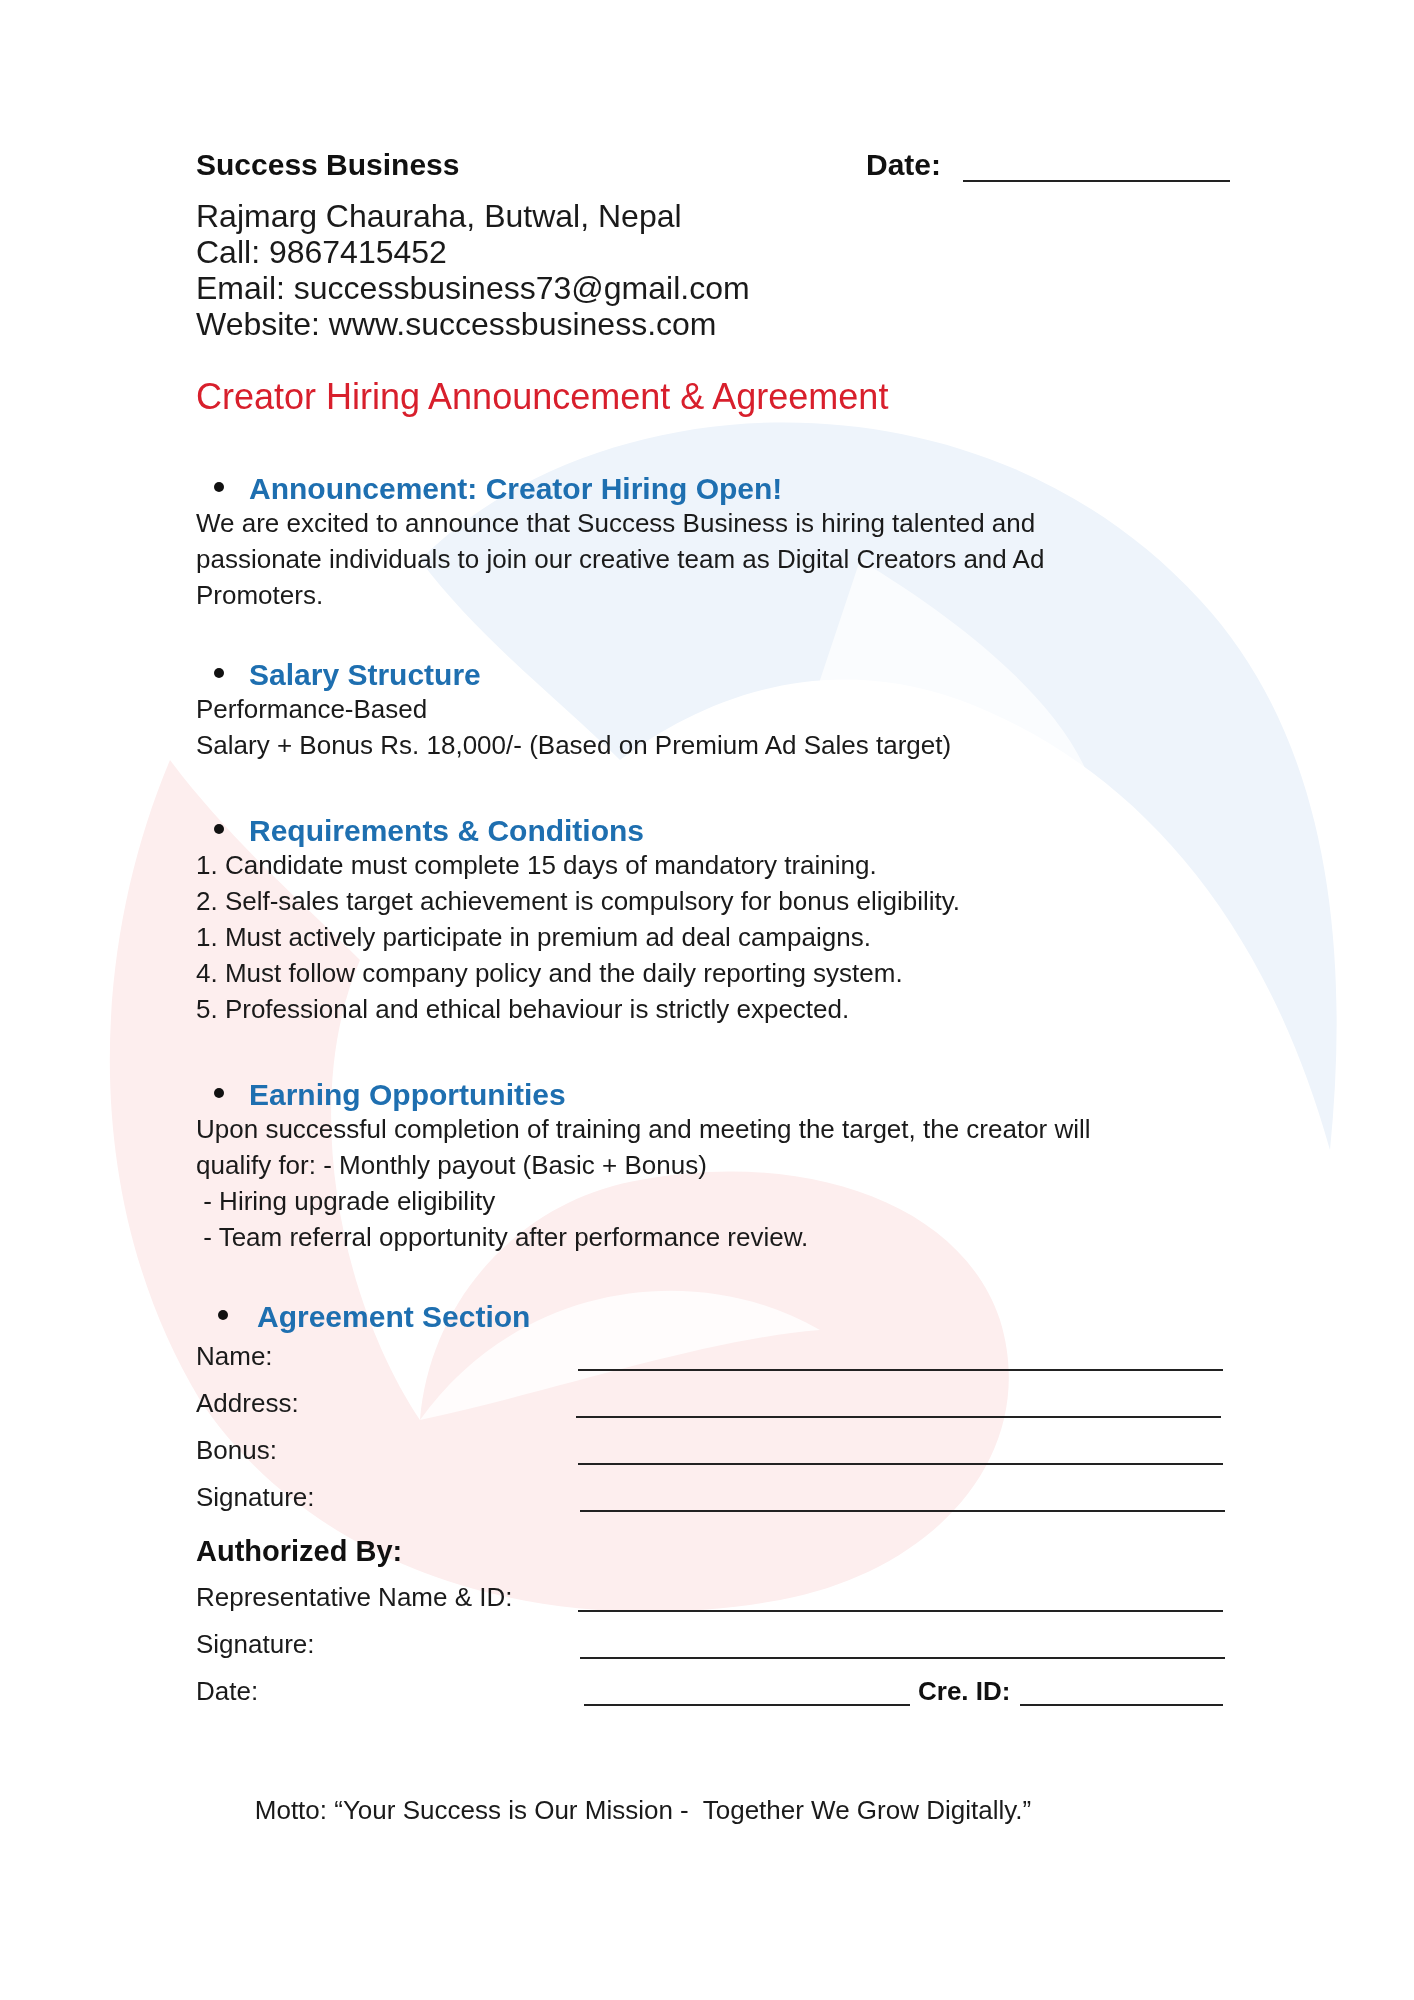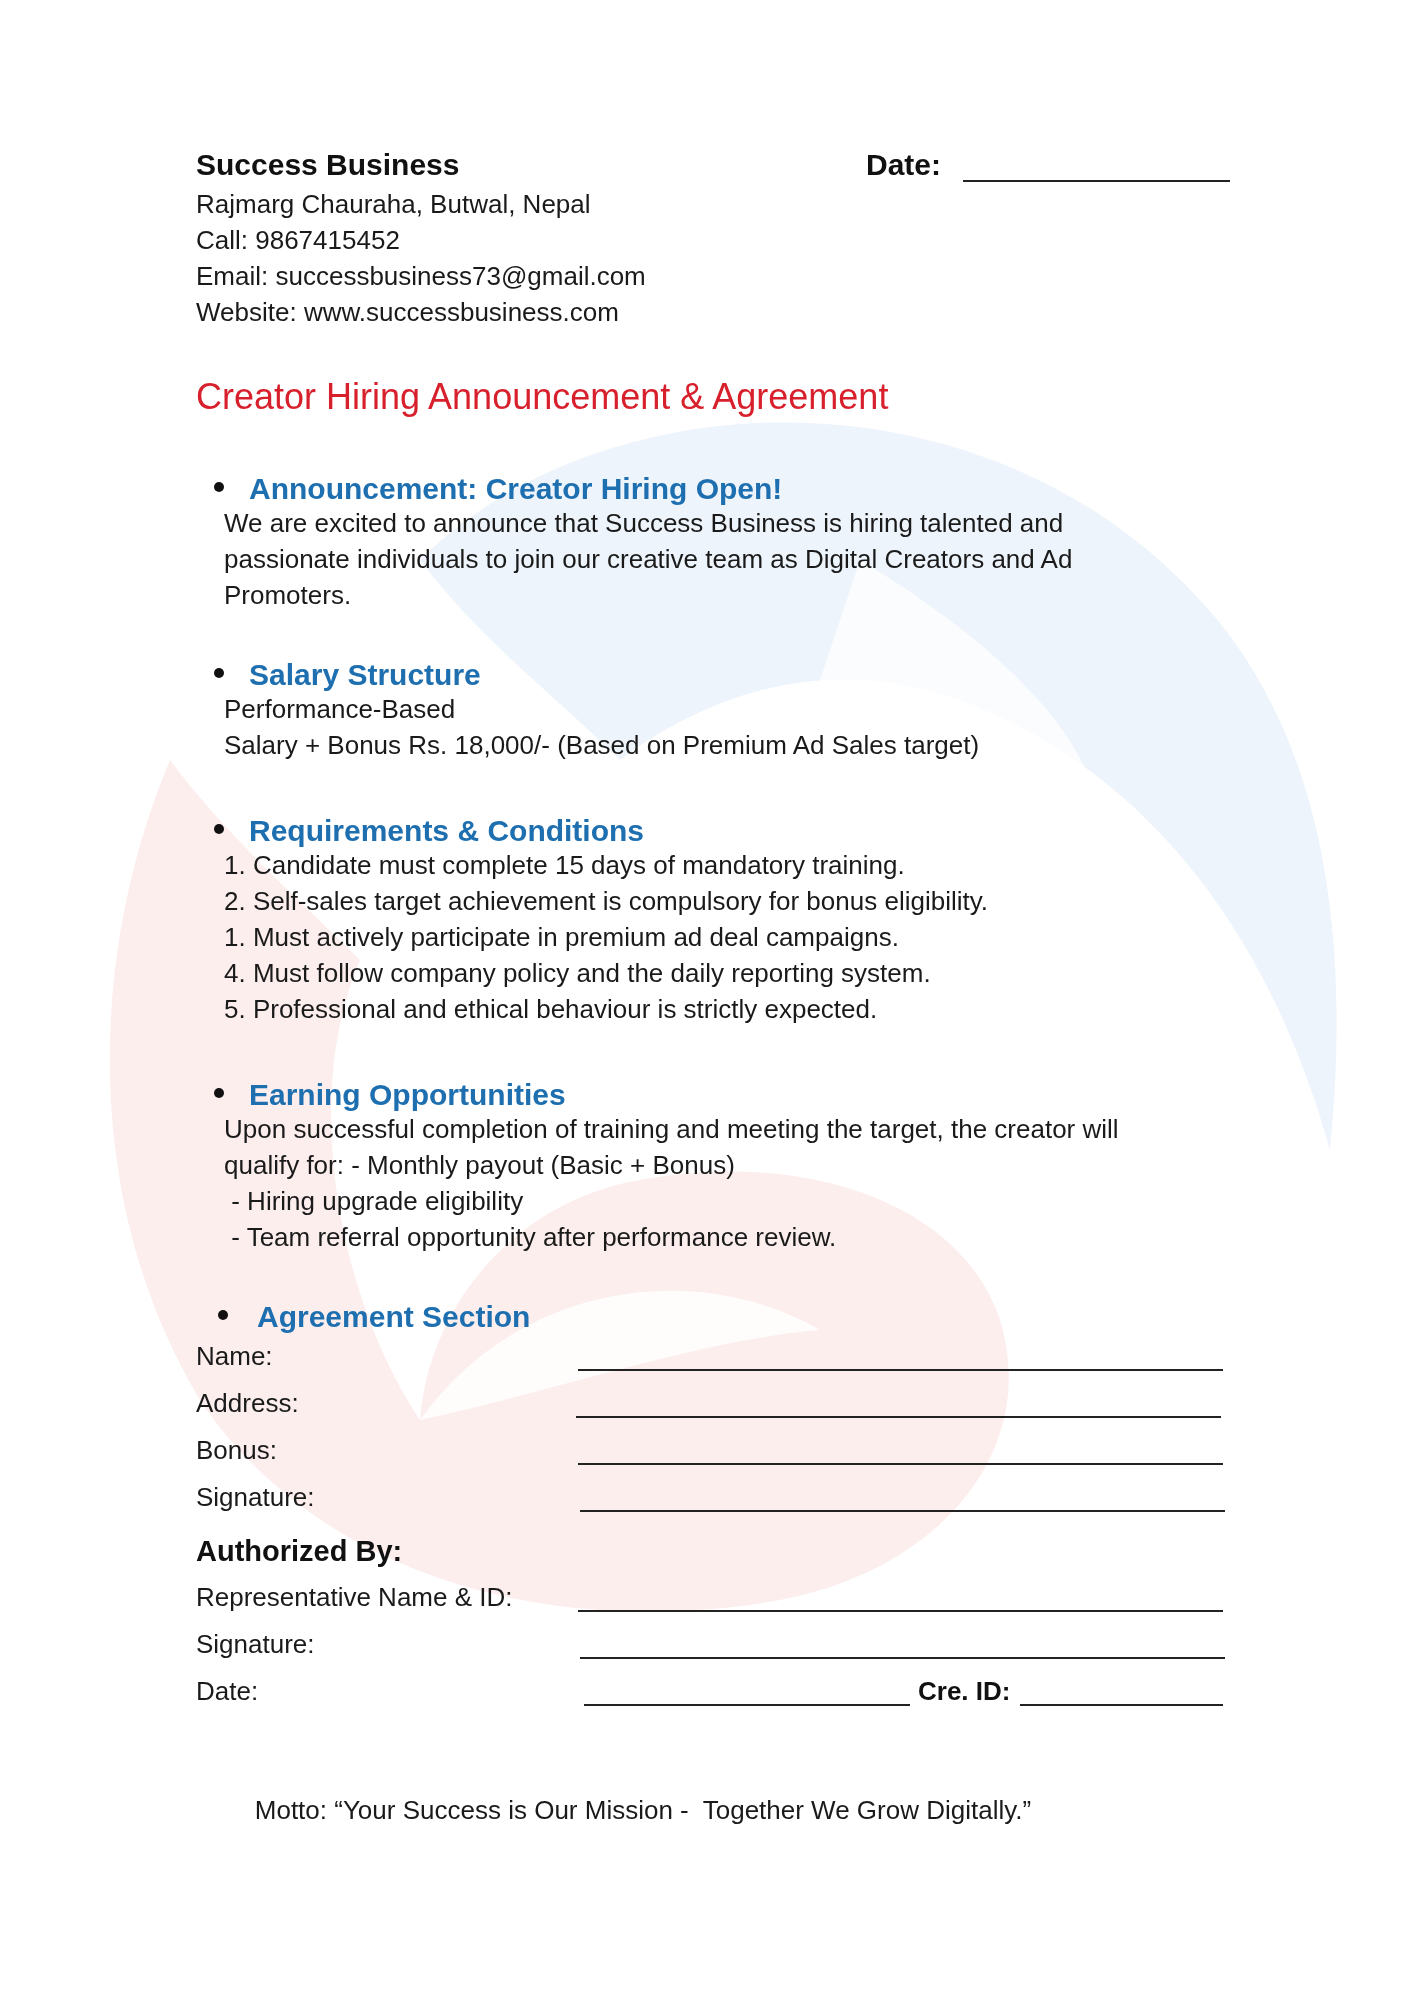--- a/index.html
+++ b/index.html
@@ -7,29 +7,29 @@
     width: 1414px; height: 2000px; position: relative; overflow: hidden;
     background: #ffffff;
     font-family: "Liberation Sans", "DejaVu Sans", sans-serif;
     color: #141414;
   }
   .watermark { position: absolute; left: 0; top: 0; width: 1414px; height: 2000px; z-index: 0; pointer-events: none; }
   .page { position: absolute; left: 0; top: 0; width: 1414px; height: 2000px; z-index: 1; }
   .abs { position: absolute; white-space: nowrap; }
 
   .company-name { left: 196px; top: 148px; font-size: 30px; font-weight: bold; color: #111; }
-  .contact-line { left: 196px; font-size: 26px; color: #1a1a1a; }
+  .contact-line { left: 196px; font-size: 32px; color: #1a1a1a; margin-top: 9px; }
   .date-label { left: 866px; top: 148px; font-size: 30px; font-weight: bold; color: #111; }
   .date-line { left: 963px; top: 180px; width: 267px; border-bottom: 2px solid #222; height: 0; }
 
   .doc-title { left: 196px; top: 376px; font-size: 36px; font-weight: normal; color: #d81f2c; }
 
   .sec-head { font-size: 30px; font-weight: bold; color: #1e6fb0; margin-top: 7px; }
   .bullet { position: absolute; width: 10px; height: 10px; border-radius: 50%; background: #111; }
-  .body-line { left: 196px; font-size: 26px; color: #1a1a1a; margin-left: 28px; }
+  .body-line { left: 196px; font-size: 26px; color: #1a1a1a; }
 
   .form-label { left: 196px; font-size: 26px; color: #1a1a1a; }
   .form-line { position: absolute; height: 0; border-bottom: 2px solid #222; }
   .auth-head { left: 196px; top: 1535px; font-size: 29px; font-weight: bold; color: #111; }
   .creid-label { left: 918px; top: 1676px; font-size: 26px; font-weight: bold; color: #111; }
 
   .motto { left: 0; width: 1286px; text-align: center; top: 1795px; font-size: 26px; color: #1a1a1a; }
 </style>
 </head>
 <body>

